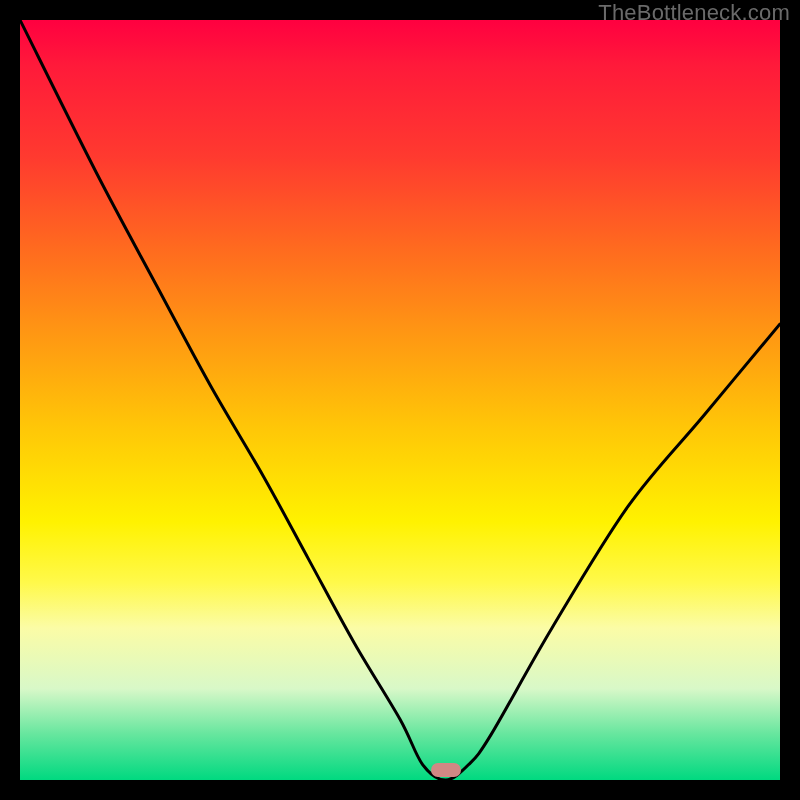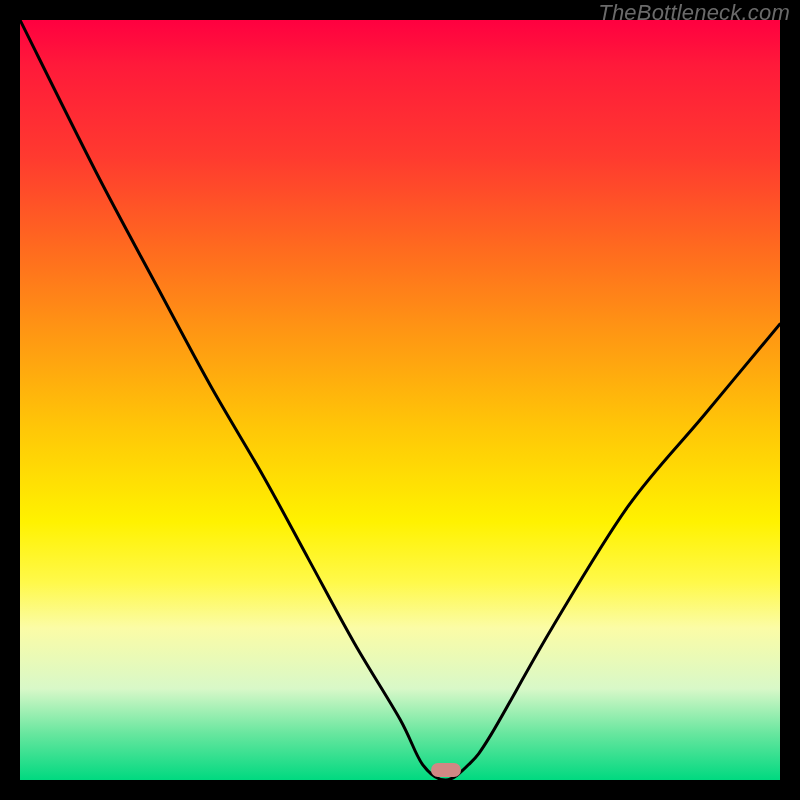--- a/index.html
+++ b/index.html
@@ -56,21 +56,20 @@
   }
   .watermark {
     position: absolute;
     top: 0px;
     right: 10px;
     color: #6a6a6a;
     font-size: 22px;
     font-weight: 500;
     letter-spacing: 0.2px;
     user-select: none;
-    font-style: italic;
   }
   svg.curve {
     position: absolute;
     left: 0;
     top: 0;
     pointer-events: none;
   }
 </style>
 </head>
 <body>

